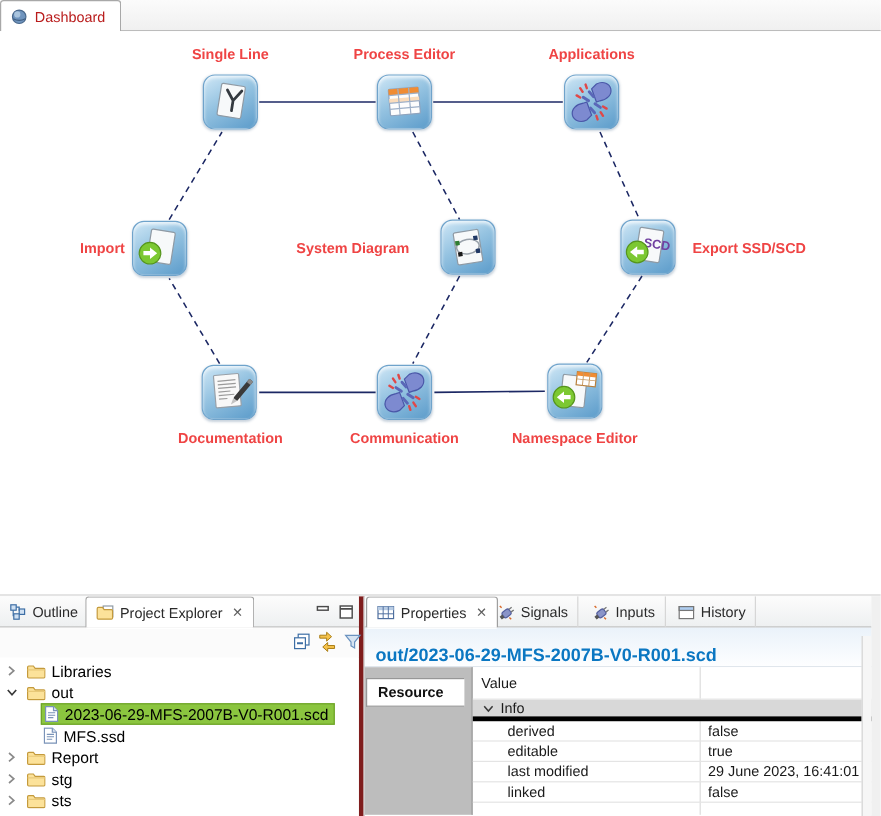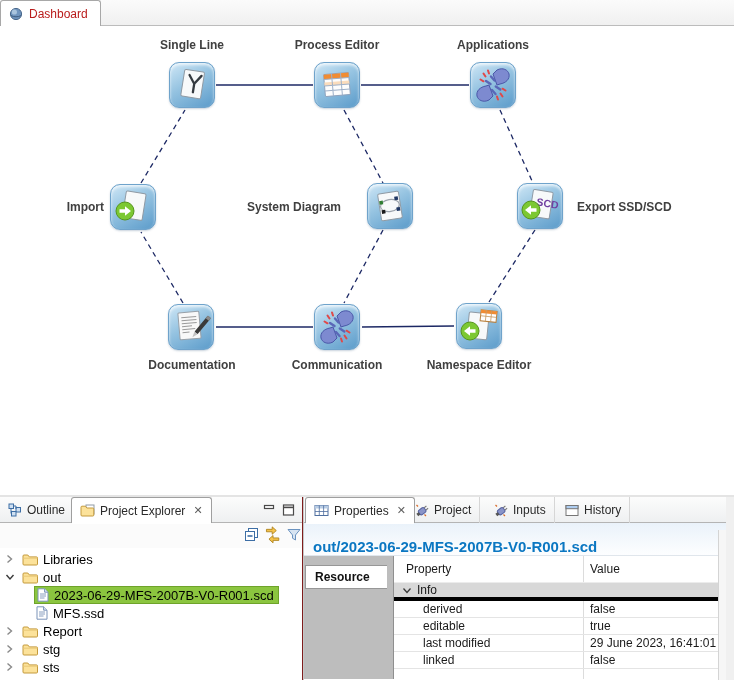--- a/index.html
+++ b/index.html
@@ -18,27 +18,27 @@
   
   .editor { position:absolute; left:0; top:26px; width:734px; height:469px; background:#fff; }
   .diagram-lines { position:absolute; left:0; top:0; }
   .dline { stroke:#1c2864; stroke-width:1.3; }
   .dline.dash { stroke-dasharray:5 4; }
 
   .node { position:absolute; width:46px; height:46px; border-radius:10px; cursor:pointer;
           background:linear-gradient(150deg,#cfe7f6 0%, #95c3e1 45%, #5b9bca 100%);
           border:1px solid #6fa3cb; box-shadow:inset 0 2px 3px rgba(255,255,255,.75), 0 1px 2px rgba(40,80,120,.25); }
   .node svg { position:absolute; left:-1px; top:-1px; }
-  .nlabel { position:absolute; font-size:12px; font-weight:bold; color:#404040; height:15px; line-height:15px; }
+  .nlabel { position:absolute; font-size:12px; font-weight:bold; color:#ef4444; height:15px; line-height:15px; }
   .tc { text-align:center; } .tr { text-align:right; } .tl { text-align:left; }
 
   
   .hsash { position:absolute; left:0; top:495px; width:734px; height:2px; background:#e4e4e4; }
   .bottom { position:absolute; left:0; top:497px; width:734px; height:183px; background:#f0f0f0; }
-  .lpanel { position:absolute; left:0; top:0; width:304px; height:183px; background:#fff; border-right:2px solid #7f1d1d; }
+  .lpanel { position:absolute; left:0; top:0; width:304px; height:183px; background:#fff; border-right:5px solid #7f1d1d; }
   .rpanel { position:absolute; left:303px; top:0; width:423px; height:183px; background:#fff; border-left:1px solid #c7c7c7; }
 
   .vtabbar { position:relative; height:26px; background:linear-gradient(#fcfcfc,#eef0f1); border-bottom:1px solid #b4b4b4; }
   .vtab { position:absolute; top:0; height:26px; display:flex; align-items:center; gap:5px;
           padding:0 8px; font-size:12px; color:#2a2a2a; border-right:1px solid #d6d6d6; cursor:pointer; }
   .vtab.active { background:#fff; border:1px solid #9f9f9f; border-bottom:none; border-radius:3px 3px 0 0; z-index:2; }
   .vtab.active:after { content:""; position:absolute; left:0; right:0; bottom:-1px; height:1px; background:#fff; }
   .closex { font-size:11px; color:#5f5f5f; margin-left:3px; cursor:pointer; }
   .mmbox { position:absolute; top:6px; width:15px; height:14px; cursor:pointer; }
 
@@ -396,21 +396,21 @@
         </div>
         <div class="vtab" style="left:102px;">
           <svg width="15" height="15" viewBox="0 0 15 15">
             <g transform="rotate(-38 8 8)">
               <rect x="4.5" y="5.5" width="7" height="5.5" rx="1.8" fill="#8a94c8" stroke="#55609f"></rect>
               <path d="M11.5 6.8 h3 M11.5 9.6 h3" stroke="#777" stroke-width="1.1"></path>
               <rect x="1.8" y="6.8" width="2.8" height="3" fill="#555"></rect>
               </g>
             <path d="M2.5 2 l1.5 1.5 M12 13 l-1.5 -1.5" stroke="#d86a2a" stroke-width="1.2"></path>
             </svg>
-          <span>Project</span>
+          <span>Signals</span>
         </div>
         <div class="vtab" style="left:181px;">
           <svg width="15" height="15" viewBox="0 0 15 15">
             <g transform="rotate(-38 8 8)">
               <rect x="4.5" y="5.5" width="7" height="5.5" rx="1.8" fill="#8a94c8" stroke="#55609f"></rect>
               <path d="M11.5 6.8 h3 M11.5 9.6 h3" stroke="#777" stroke-width="1.1"></path>
               <rect x="1.8" y="6.8" width="2.8" height="3" fill="#555"></rect>
               </g>
             <path d="M2.5 2 l1.5 1.5 M12 13 l-1.5 -1.5" stroke="#d86a2a" stroke-width="1.2"></path>
             </svg>
@@ -431,21 +431,20 @@
 
       <div class="propbody">
         <div class="propside">
           <div class="sidetab">
             <span>Resource</span>
           </div>
         </div>
         <div class="proptable">
           <div class="coldiv"></div>
           <div class="phead">
-            <span class="c1">Property</span>
             <span class="c2">Value</span>
           </div>
           <div class="grow">
             <svg width="10" height="9" viewBox="0 0 10 9">
               <path d="M1.5 2.5 l3.5 4 3.5 -4" fill="none" stroke="#3a3a3a" stroke-width="1.3"></path>
               </svg>
             <span>Info</span>
           </div>
           <div class="prow">
             <span class="c1">derived</span>

